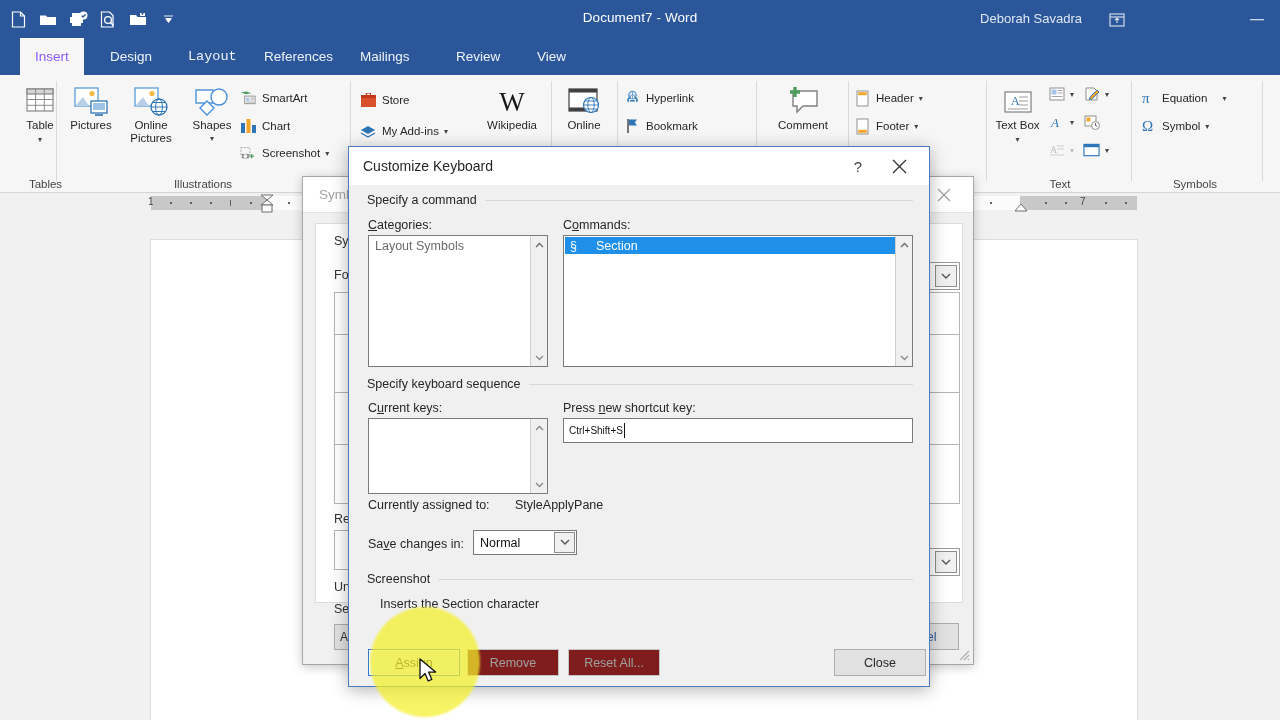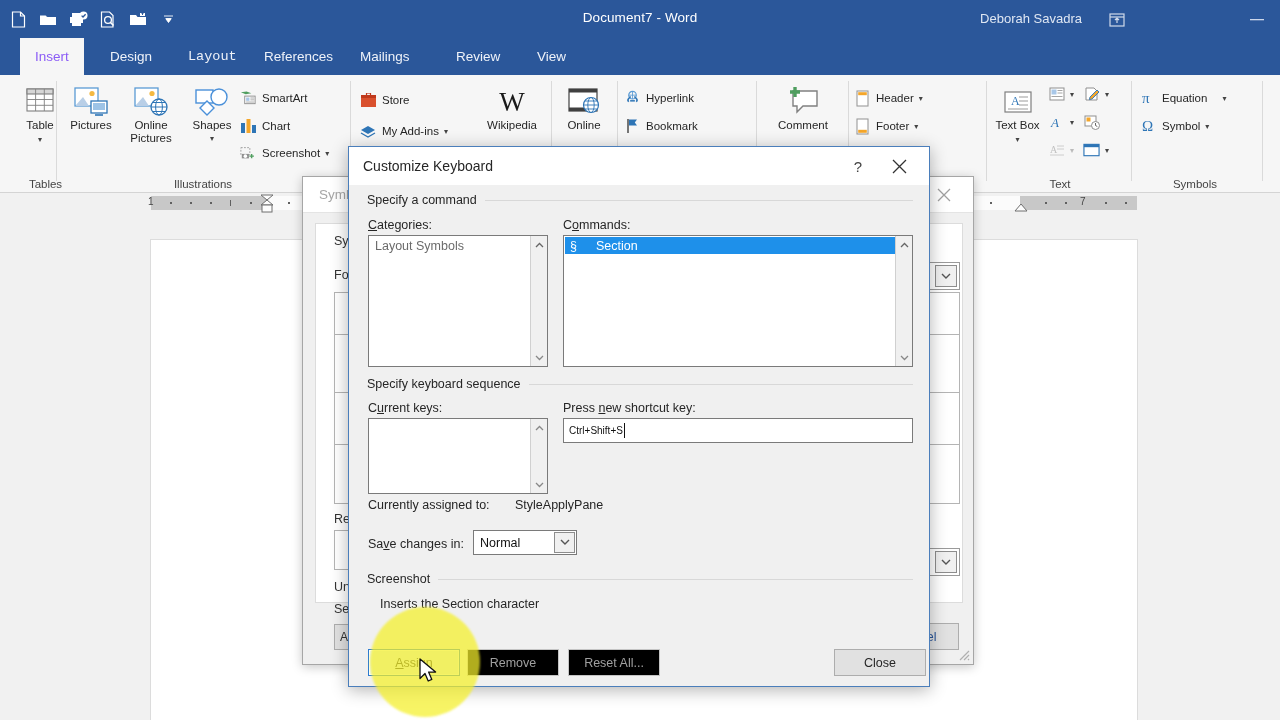--- a/index.html
+++ b/index.html
@@ -183,21 +183,21 @@
     position: absolute; right: 1px; top: 1px; width: 21px; height: 21px;
     border: 1px solid #8d8d8d; background: #f0f0f0;
     display: flex; align-items: center; justify-content: center;
   }
 
   .dlgbtn {
     position: absolute; height: 27px; border: 1px solid #adadad; background: #e1e1e1;
     display: flex; align-items: center; justify-content: center;
     font-size: 12.5px; color: #262626;
   }
-  .dlgbtn.disabled { color: #a0a0a0; background: #000000; border-color: #c4c4c4; }
+  .dlgbtn.disabled { color: #a0a0a0; background: #7f1d1d; border-color: #c4c4c4; }
   .dlgbtn.focused {
     border: 1px solid #2b7ad1; background: #eaf3fb;
     box-shadow: inset 0 0 0 1px #fff;
   }
   .underline { text-decoration: underline; }
 
   
   #spotlight {
     position: absolute; left: 370px; top: 607px; width: 110px; height: 110px;
     border-radius: 50%; background: #f5f02a; opacity: .72;

